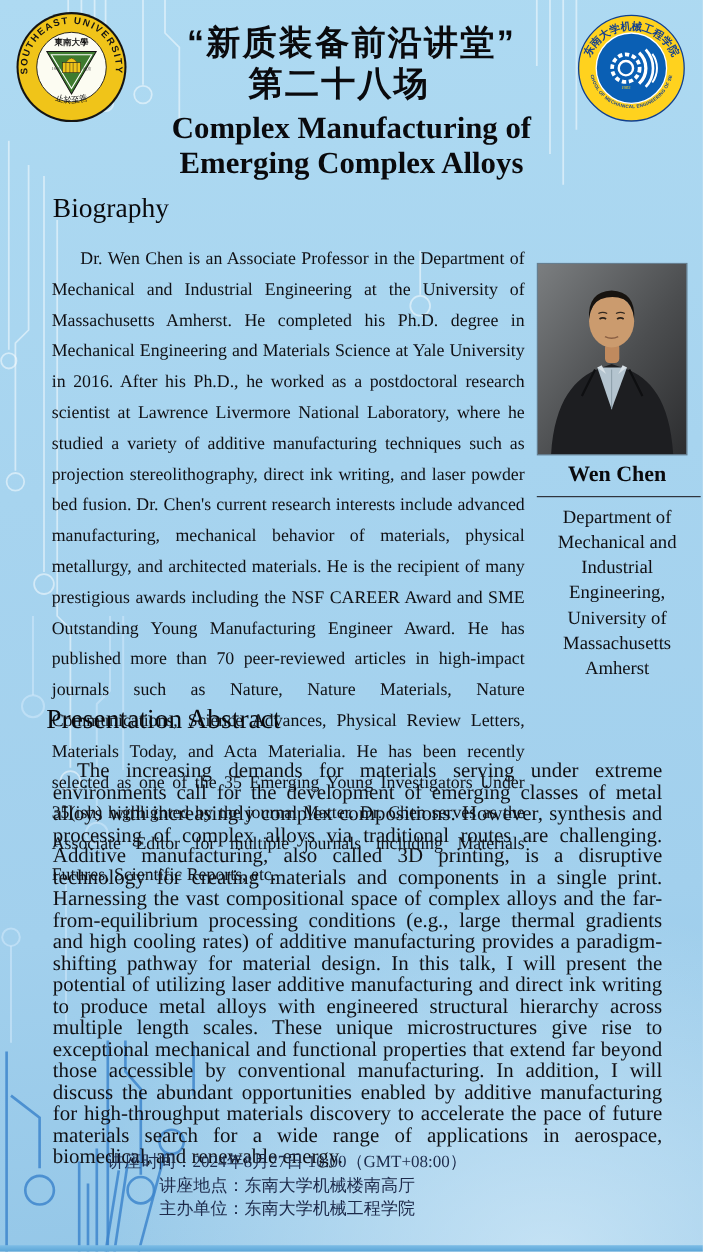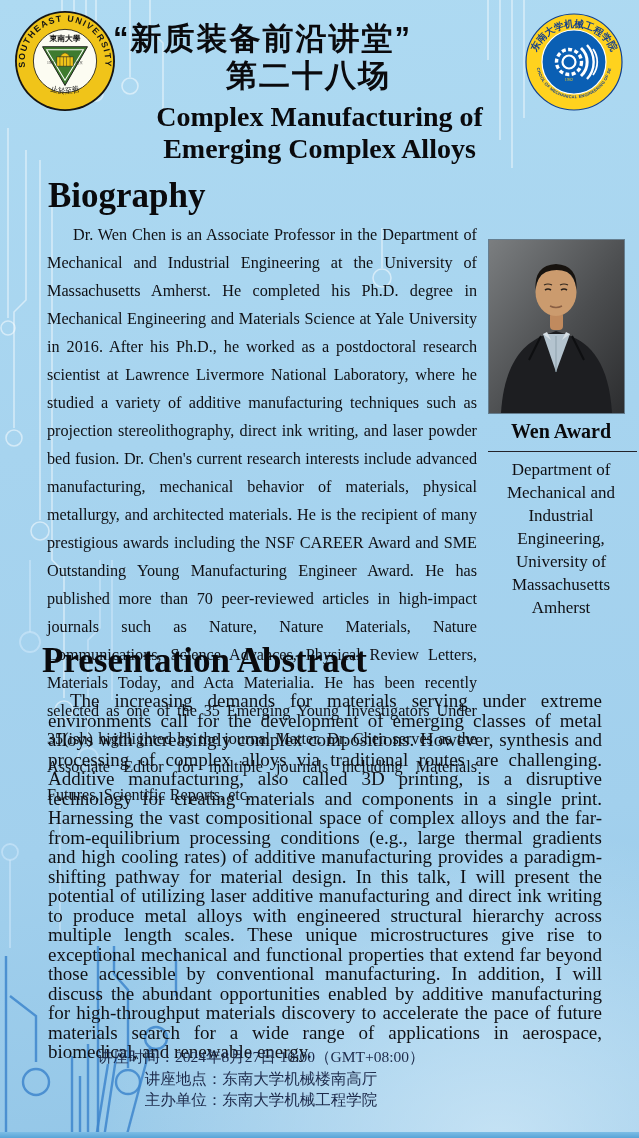--- a/index.html
+++ b/index.html
@@ -7,33 +7,33 @@
     position:relative;width:639px;height:1138px;margin:0 auto;overflow:hidden;
     font-family:"Liberation Serif",serif;color:#0c0c10;
     background:
       radial-gradient(120% 50% at 78% 100%, rgba(236,248,255,.55) 0%, rgba(236,248,255,0) 55%),
       linear-gradient(175deg,#aedaf2 0%,#a7d4ef 38%,#a2d0ed 72%,#93c6e7 100%);
   }
   .bg-svg{position:absolute;inset:0;pointer-events:none;}
   .bottom-strip{position:absolute;left:0;bottom:0;width:639px;height:6px;
     background:linear-gradient(180deg,#7dbde6,#59a4d7);}
   
-  .series-title{position:absolute;left:0;top:20px;width:525px;text-align:center;
+  .series-title{position:absolute;left:0;top:20px;width:639px;text-align:center;
     font-family:"Liberation Sans",sans-serif;font-weight:900;font-size:31px;line-height:37px;
     letter-spacing:2px;color:#0a0a0d;}
   .session-number{position:absolute;left:0;top:57px;width:617px;text-align:center;
     font-family:"Liberation Sans",sans-serif;font-weight:900;font-size:31px;line-height:37px;
     letter-spacing:2px;color:#0a0a0d;}
   .talk-title{position:absolute;left:0;top:101px;width:639px;text-align:center;
     font-weight:bold;font-size:28px;line-height:32px;color:#0a0a0d;}
   .logo{position:absolute;}
   .logo-seu{left:14px;top:10px;width:102px;height:102px;}
   .logo-sme{left:524px;top:12px;width:100px;height:100px;}
   
-  .section-heading{position:absolute;font-weight:bold;font-size:35px;color:#0a0a0d;}
+  .section-heading{position:absolute;font-weight:normal;font-size:25px;color:#0a0a0d;}
   .bio-heading{left:48px;top:176px;}
   .abs-heading{left:42px;top:641px;}
   .bio-text{position:absolute;left:47px;top:221px;width:430px;
     font-size:16.2px;line-height:28px;text-align:justify;text-indent:26px;color:#101014;}
   .abs-text{position:absolute;left:48px;top:691px;width:554px;
     font-size:19px;line-height:19.5px;text-align:justify;text-indent:22px;color:#101014;}
   
   .photo{position:absolute;left:489px;top:240px;width:135px;height:173px;overflow:hidden;
     box-shadow:0 0 0 1px rgba(20,20,25,.45);}
   .speaker-name{position:absolute;left:482px;top:420px;width:158px;text-align:center;
@@ -181,21 +181,21 @@
         <ellipse cx="67" cy="52" rx="20.5" ry="24" fill="#cb9b6e"></ellipse>
         <path d="M46.5 50 Q45 25 67 24 Q89 25 87.5 50 Q86 36 78 32 Q68 28 57 32 Q48 36 46.5 50 Z" fill="#17130f"></path>
         <path d="M56 50 Q59 48 62 50 M72 50 Q75 48 78 50" stroke="#2a211a" stroke-width="1.6" fill="none"></path>
         <path d="M55 45 Q59 43 63 45 M71 45 Q75 43 79 45" stroke="#33281f" stroke-width="1.2" fill="none"></path>
         <path d="M61 66 Q67 69 73 66" stroke="#8a5f43" stroke-width="1.4" fill="none"></path>
         <path d="M54 94 L62 100 L58 92 Z M81 94 L73 100 L77 92 Z" fill="#d7e0e6"></path>
         <path d="M52 96 L40 120 M83 96 L95 120" stroke="#0e0f11" stroke-width="2"></path>
       </g>
     </svg>
   </div>
-  <div class="speaker-name">Wen Award</div>
+  <div class="speaker-name">Wen Chen</div>
   <div class="speaker-rule"></div>
   <div class="speaker-affiliation">
     <div>Department of</div>
     <div>Mechanical and</div>
     <div>Industrial</div>
     <div>Engineering,</div>
     <div>University of</div>
     <div>Massachusetts</div>
     <div>Amherst</div>
   </div>

